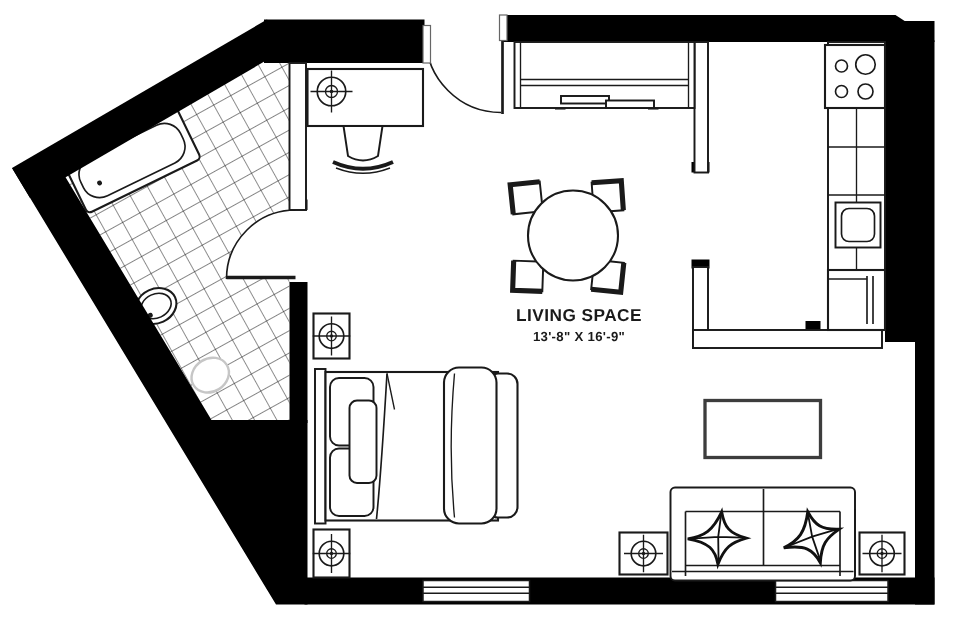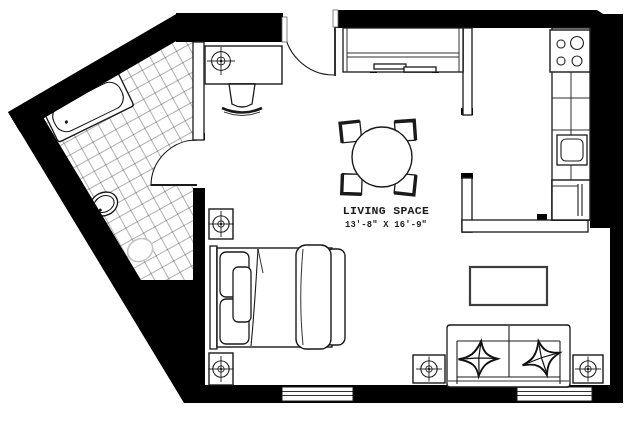--- a/index.html
+++ b/index.html
@@ -1,17 +1,17 @@
 <!DOCTYPE html>
 <html><head>
 <meta charset="utf-8">
 <style>
   html,body { margin:0; padding:0; background:#ffffff; }
   #stage { position:relative; width:640px; height:425px; background:#ffffff; overflow:hidden;
-           font-family:Liberation Mono, monospace; }
+           font-family:Liberation Sans, sans-serif; }
   svg { display:block; }
   .blk   { fill:#000000; stroke:none; }
   .wf    { fill:#ffffff; stroke:#1a1a1a; stroke-width:1.3; }
   .wf14  { fill:#ffffff; stroke:#1a1a1a; stroke-width:1.4; }
   .ln    { fill:none; stroke:#1a1a1a; stroke-width:1.1; }
   .ln09  { fill:none; stroke:#1a1a1a; stroke-width:0.9; }
   .thickln { fill:none; stroke:#1a1a1a; stroke-width:3.4; }
   .gray  { fill:#ffffff; stroke:#c6c6c6; stroke-width:1.6; }
   .dot   { fill:#1a1a1a; stroke:none; }
   .jamb  { fill:#ffffff; stroke:#666666; stroke-width:0.8; }

